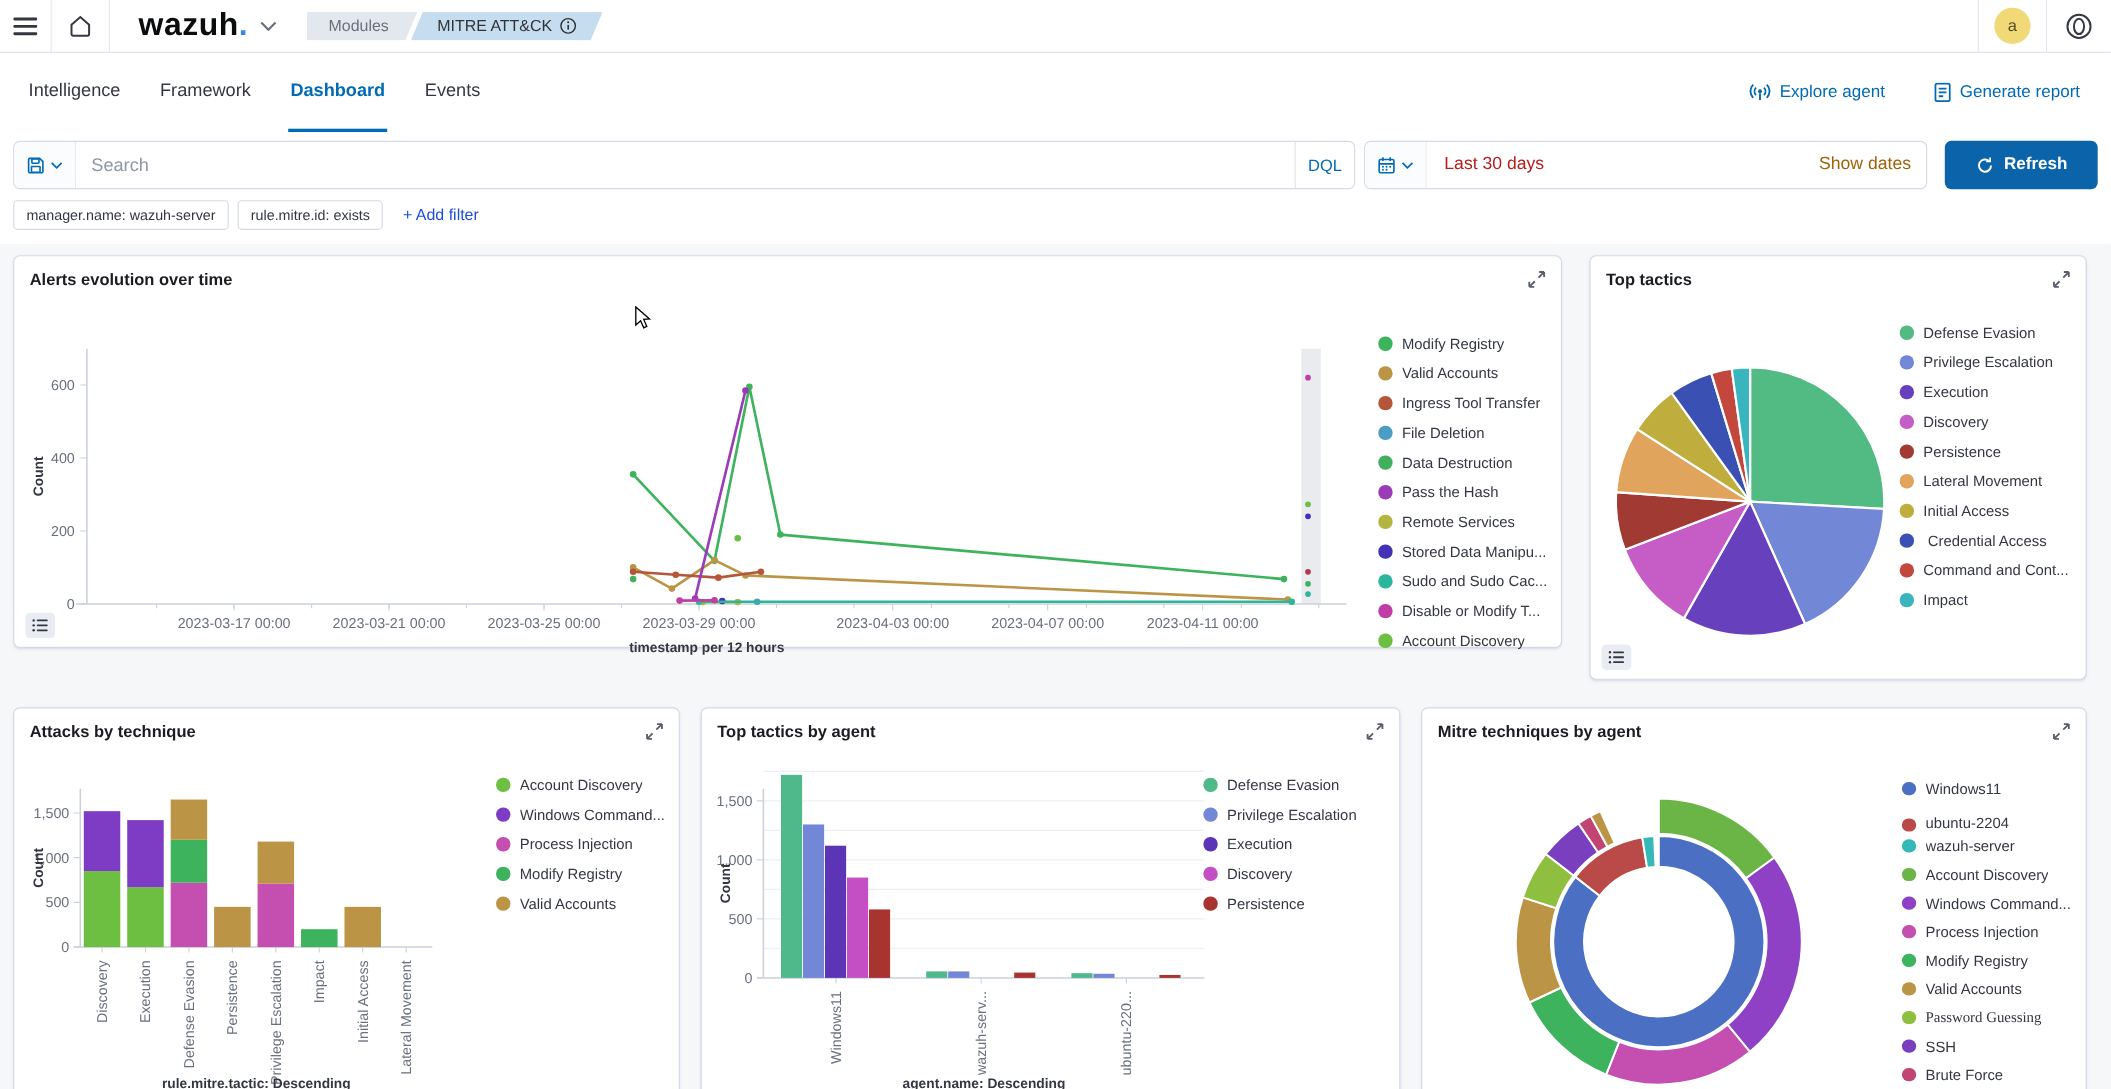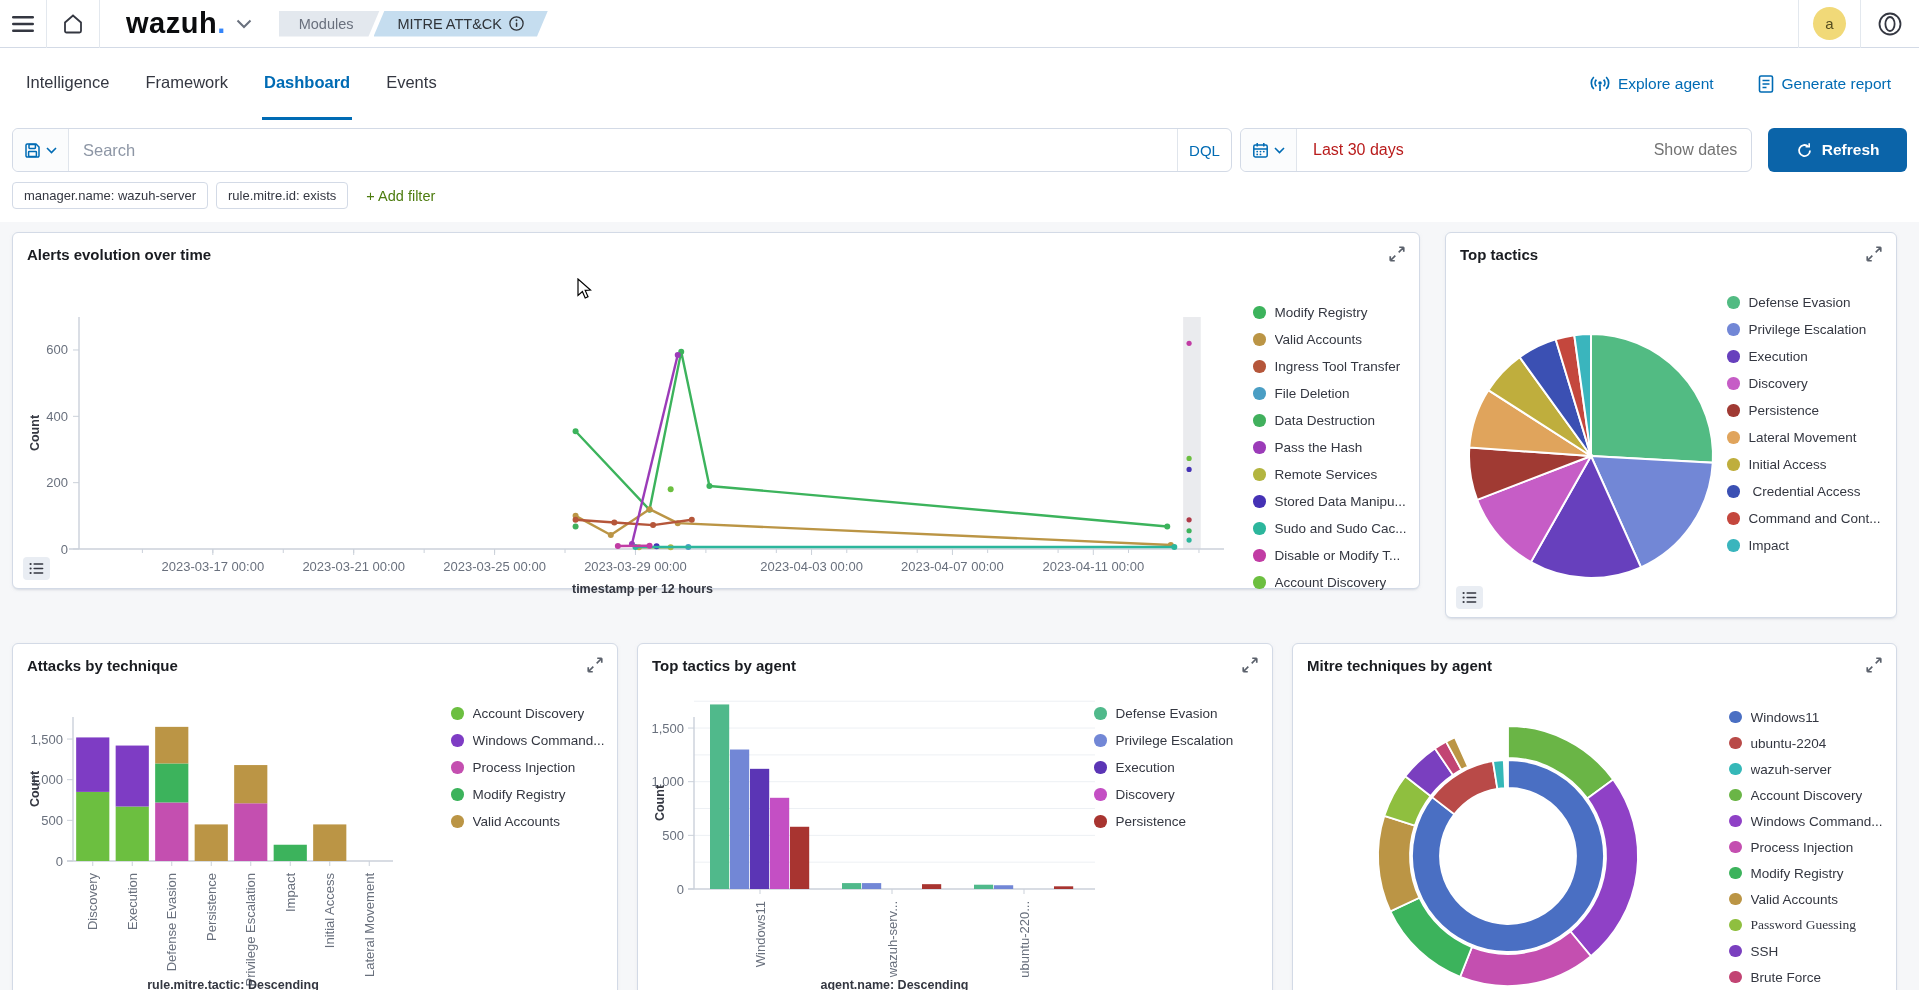--- a/index.html
+++ b/index.html
@@ -25,26 +25,26 @@
   
   .searchrow{position:absolute;top:128px;left:12px;right:12px;height:44px;display:flex}
   .searchbox{flex:none;width:1220px;height:44px;border:1px solid #d3dae6;border-radius:6px;background:#fff;display:flex;align-items:center}
   .saveq{width:56px;height:100%;border-right:1px solid #e0e5ec;display:flex;align-items:center;justify-content:center;gap:5px;cursor:pointer;background:#fbfcfd;border-radius:6px 0 0 6px}
   .searchbox input{flex:1;border:none;outline:none;font-size:16.5px;padding:0 14px;color:#343741;font-family:"Liberation Sans",sans-serif}
   .searchbox input::placeholder{color:#8d96a5}
   .dql{width:54px;height:100%;border-left:1px solid #e0e5ec;display:flex;align-items:center;justify-content:center;color:#006bb4;font-size:15px;cursor:pointer}
   .datepick{margin-left:8px;width:517px;height:44px;border:1px solid #d3dae6;border-radius:6px;background:#fff;display:flex;align-items:center}
   .calbtn{width:56px;height:100%;border-right:1px solid #e0e5ec;display:flex;align-items:center;justify-content:center;gap:5px;cursor:pointer;background:#fbfcfd;border-radius:6px 0 0 6px}
   .daterange{font-size:16px;color:#b91c1c;padding-left:16px}
-  .showdates{margin-left:auto;color:#737373;font-size:16px;padding-right:14px;cursor:pointer}
+  .showdates{margin-left:auto;color:#a16207;font-size:16px;padding-right:14px;cursor:pointer}
   .refresh{margin-left:16px;width:140px;height:44px;border-radius:6px;background:#0b64a9;color:#fff;font-size:15.5px;font-weight:600;display:flex;align-items:center;justify-content:center;gap:9px;cursor:pointer}
   
   .filtersrow{position:absolute;top:182px;left:12px;display:flex;align-items:center;gap:8px}
   .pill{height:27px;border:1px solid #d3dae6;border-radius:4px;background:#fff;display:flex;align-items:center;padding:0 11px;font-size:13px;color:#343741;cursor:pointer}
-  .addfilter{color:#4d7c0f;font-size:14.5px;margin-left:10px;cursor:pointer}
+  .addfilter{color:#1d4ed8;font-size:14.5px;margin-left:10px;cursor:pointer}
   
   .content{position:absolute;top:222px;left:0;right:0;bottom:0;background:#f6f7f9}
   .panel{position:absolute;background:#fff;border:1px solid #d3dae6;border-radius:6px;
     box-shadow:0 2px 2px -1px rgba(152,162,179,.25),0 1px 5px -2px rgba(152,162,179,.25)}
   .ptitle{position:absolute;left:14px;top:13px;font-size:15px;font-weight:700;color:#1a1c21}
   .expand{position:absolute;right:13px;top:12px;width:18px;height:18px;cursor:pointer}
   .legend{position:absolute;display:flex;flex-direction:column}
   .li{display:flex;align-items:center;gap:9px;cursor:pointer}
   .dot{width:12.5px;height:12.5px;border-radius:50%;flex:none}
   .lt{font-size:13.5px;color:#343741;white-space:nowrap;overflow:hidden;text-overflow:ellipsis}
@@ -553,21 +553,21 @@
         <path d="M88.08903352316777 35.68887967522777 A130 130 0 0 1 96.87562028427445 31.350093637544717 L109.95239067583765 60.55622443445678 A98 98 0 0 0 103.32865604054186 63.82700160132555 Z" fill="#bb9545" stroke="#fff" stroke-width="1.8"></path>
         <path d="M150 54 A96 96 0 1 1 74.14511881193377 91.16092284931422 L96.26945915845309 108.32232035159757 A68 68 0 1 0 150 82 Z" fill="#4a6fc3" stroke="#fff" stroke-width="1.8"></path>
         <path d="M74.14511881193377 91.16092284931422 A96 96 0 0 1 134.9822913561378 55.18191930286679 L139.3624563772643 82.83719283953064 A68 68 0 0 0 96.26945915845309 108.32232035159757 Z" fill="#b94a48" stroke="#fff" stroke-width="1.8"></path>
         <path d="M134.9822913561378 55.18191930286679 A96 96 0 0 1 145.77906064148496 54.09283827090003 L147.01016795438517 82.06576044188752 A68 68 0 0 0 139.3624563772643 82.83719283953064 Z" fill="#35b8b8" stroke="#fff" stroke-width="1.8"></path>
       </svg></div>
   <div class="legend" id="legE" style="left:436px;top:60px;width:165px">
       <div class="li" style="height: 26px;">
         <span class="dot" style="background: rgb(74, 111, 195);"></span>
         <span class="lt">Windows11</span>
       </div>
-      <div class="li" style="height: 26px;">
+      <div class="li" style="height: 26px; align-items: flex-end;">
         <span class="dot" style="background: rgb(185, 74, 72);"></span>
         <span class="lt">ubuntu-2204</span>
       </div>
       <div class="li" style="height: 26px;">
         <span class="dot" style="background: rgb(53, 184, 184);"></span>
         <span class="lt">wazuh-server</span>
       </div>
       <div class="li" style="height: 26px;">
         <span class="dot" style="background: rgb(106, 181, 70);"></span>
         <span class="lt">Account Discovery</span>

